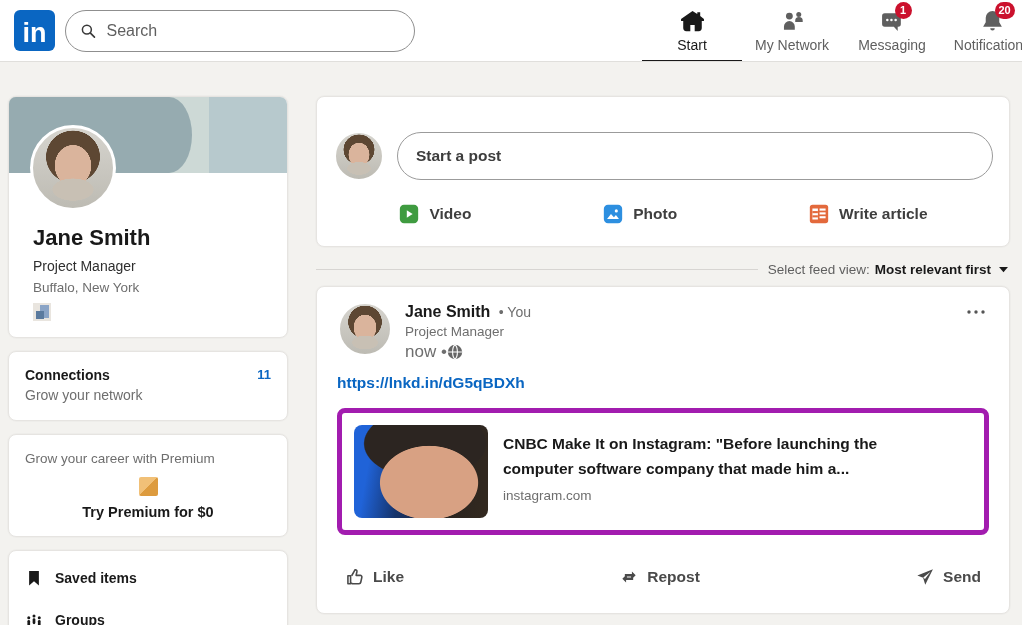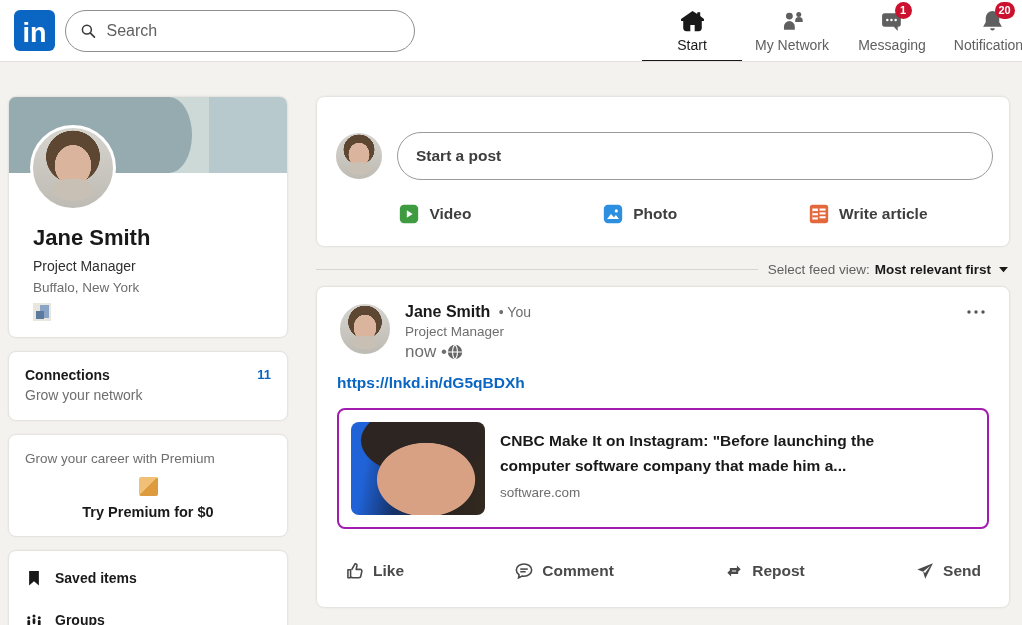--- a/index.html
+++ b/index.html
@@ -81,21 +81,21 @@
   .post { position:relative; padding:14px 20px 16px; }
   .post-header { display:flex; gap:12px; }
   .post-avatar { width:56px; height:56px; flex:0 0 auto; }
   .post-name-row { font-size:16px; margin-top:2px; }
   .post-name { font-weight:bold; cursor:pointer; }
   .post-you { font-size:14px; color:#6e6e6e; font-weight:normal; margin-left:4px; }
   .post-headline { font-size:13.5px; color:#6e6e6e; margin-top:3px; }
   .post-time { font-size:17px; color:#6e6e6e; margin-top:3px; display:flex; align-items:center; gap:0; }
   .dots-btn { position:absolute; top:12px; right:16px; border:none; background:transparent; padding:6px; cursor:pointer; display:flex; }
   .post-link { display:inline-block; margin:12px 0 0; font-size:15.5px; font-weight:600; color:#0a66c2; text-decoration:none; cursor:pointer; }
-  .preview { display:flex; gap:15px; margin-top:16px; border:2px solid #a21caf; border-radius:8px; padding:12px; cursor:pointer; }
+  .preview { display:flex; gap:15px; margin-top:16px; border:5px solid #a21caf; border-radius:8px; padding:12px; cursor:pointer; }
   .thumb { width:134px; height:93px; border-radius:8px; flex:0 0 auto;
     background:
       radial-gradient(ellipse 37% 40% at 56% 62%, #d8a183 98%, transparent 100%),
       radial-gradient(ellipse 46% 38% at 53% 20%, #2c2521 98%, transparent 100%),
       linear-gradient(100deg,#2063d8 14%,#15336b 38%,#2a2420 72%,#33291f 100%); }
   .preview-text { padding-top:6px; }
   .preview-title { font-size:15.5px; font-weight:600; line-height:25px; max-width:440px; }
   .preview-source { font-size:13.5px; color:#6e6e6e; margin-top:7px; }
   .post-actions { display:flex; justify-content:space-between; margin-top:22px; }
   .action-btn { display:flex; align-items:center; gap:8px; border:none; background:transparent; padding:10px 8px; border-radius:6px; cursor:pointer; font-family:inherit; font-size:15.5px; font-weight:600; color:#4a4a4a; }
@@ -294,40 +294,32 @@
             </div>
           </div>
         </div>
 
         <a class="post-link">https://lnkd.in/dG5qBDXh</a>
 
         <div class="preview">
           <div class="thumb"></div>
           <div class="preview-text">
             <div class="preview-title">CNBC Make It on Instagram: "Before launching the computer software company that made him a...</div>
-            <div class="preview-source">software.com</div>
+            <div class="preview-source">instagram.com</div>
           </div>
         </div>
 
         <div class="post-actions">
           <button class="action-btn">
             <svg width="20" height="20" viewBox="0 0 24 24" fill="none" stroke="#4a4a4a" stroke-width="1.9" stroke-linejoin="round">
                 <path d="M3.5 10.5h3.2V20H3.5zM6.7 19l2.2 1h7.9a2.1 2.1 0 0 0 2.1-1.7l1.3-5.8a2 2 0 0 0-2-2.5h-4.9l1-4.3A1.8 1.8 0 0 0 12 3.4L8 10.5"></path>
               </svg>
             <span>Like</span>
           </button>
           <button class="action-btn">
-            <svg width="20" height="20" viewBox="0 0 24 24" fill="none" stroke="#4a4a4a" stroke-width="1.9">
-                <path d="M12 3.5c-5 0-9.2 3.3-9.2 7.4 0 2.3 1.3 4.3 3.3 5.7l-.6 3.6 4.2-2.1c.7.1 1.5.2 2.3.2 5 0 9.2-3.3 9.2-7.4S17 3.5 12 3.5z"></path>
-                <line x1="7.5" y1="9.7" x2="16.5" y2="9.7"></line>
-                <line x1="7.5" y1="12.9" x2="14" y2="12.9"></line>
-              </svg>
-            <span>Comment</span>
-          </button>
-          <button class="action-btn">
             <svg width="20" height="20" viewBox="0 0 24 24" fill="#4a4a4a">
                 <path d="M7 8.5h8.5v-3L20 10l-4.5 4.5v-3H9.5v3.2H7zM17 15.5H8.5v3L4 14l4.5-4.5v3h6v-3.2H17z" transform="translate(0,0)"></path>
                 <path d="M7 6h9v-3.2L21 7.5l-5 4.7V9H9.5v4H7zM17 18H8v3.2L3 16.5l5-4.7V15h6.5v-4H17z" fill="none"></path>
               </svg>
             <span>Repost</span>
           </button>
           <button class="action-btn">
             <svg width="20" height="20" viewBox="0 0 24 24" fill="#4a4a4a">
                 <path d="M21.5 2.8L2.8 10.3l6.9 2.6 2.6 8.3 3.2-6.6 6-11.8zM9.9 12.7l8.7-7.1-6.6 8.8z"></path>
               </svg>

